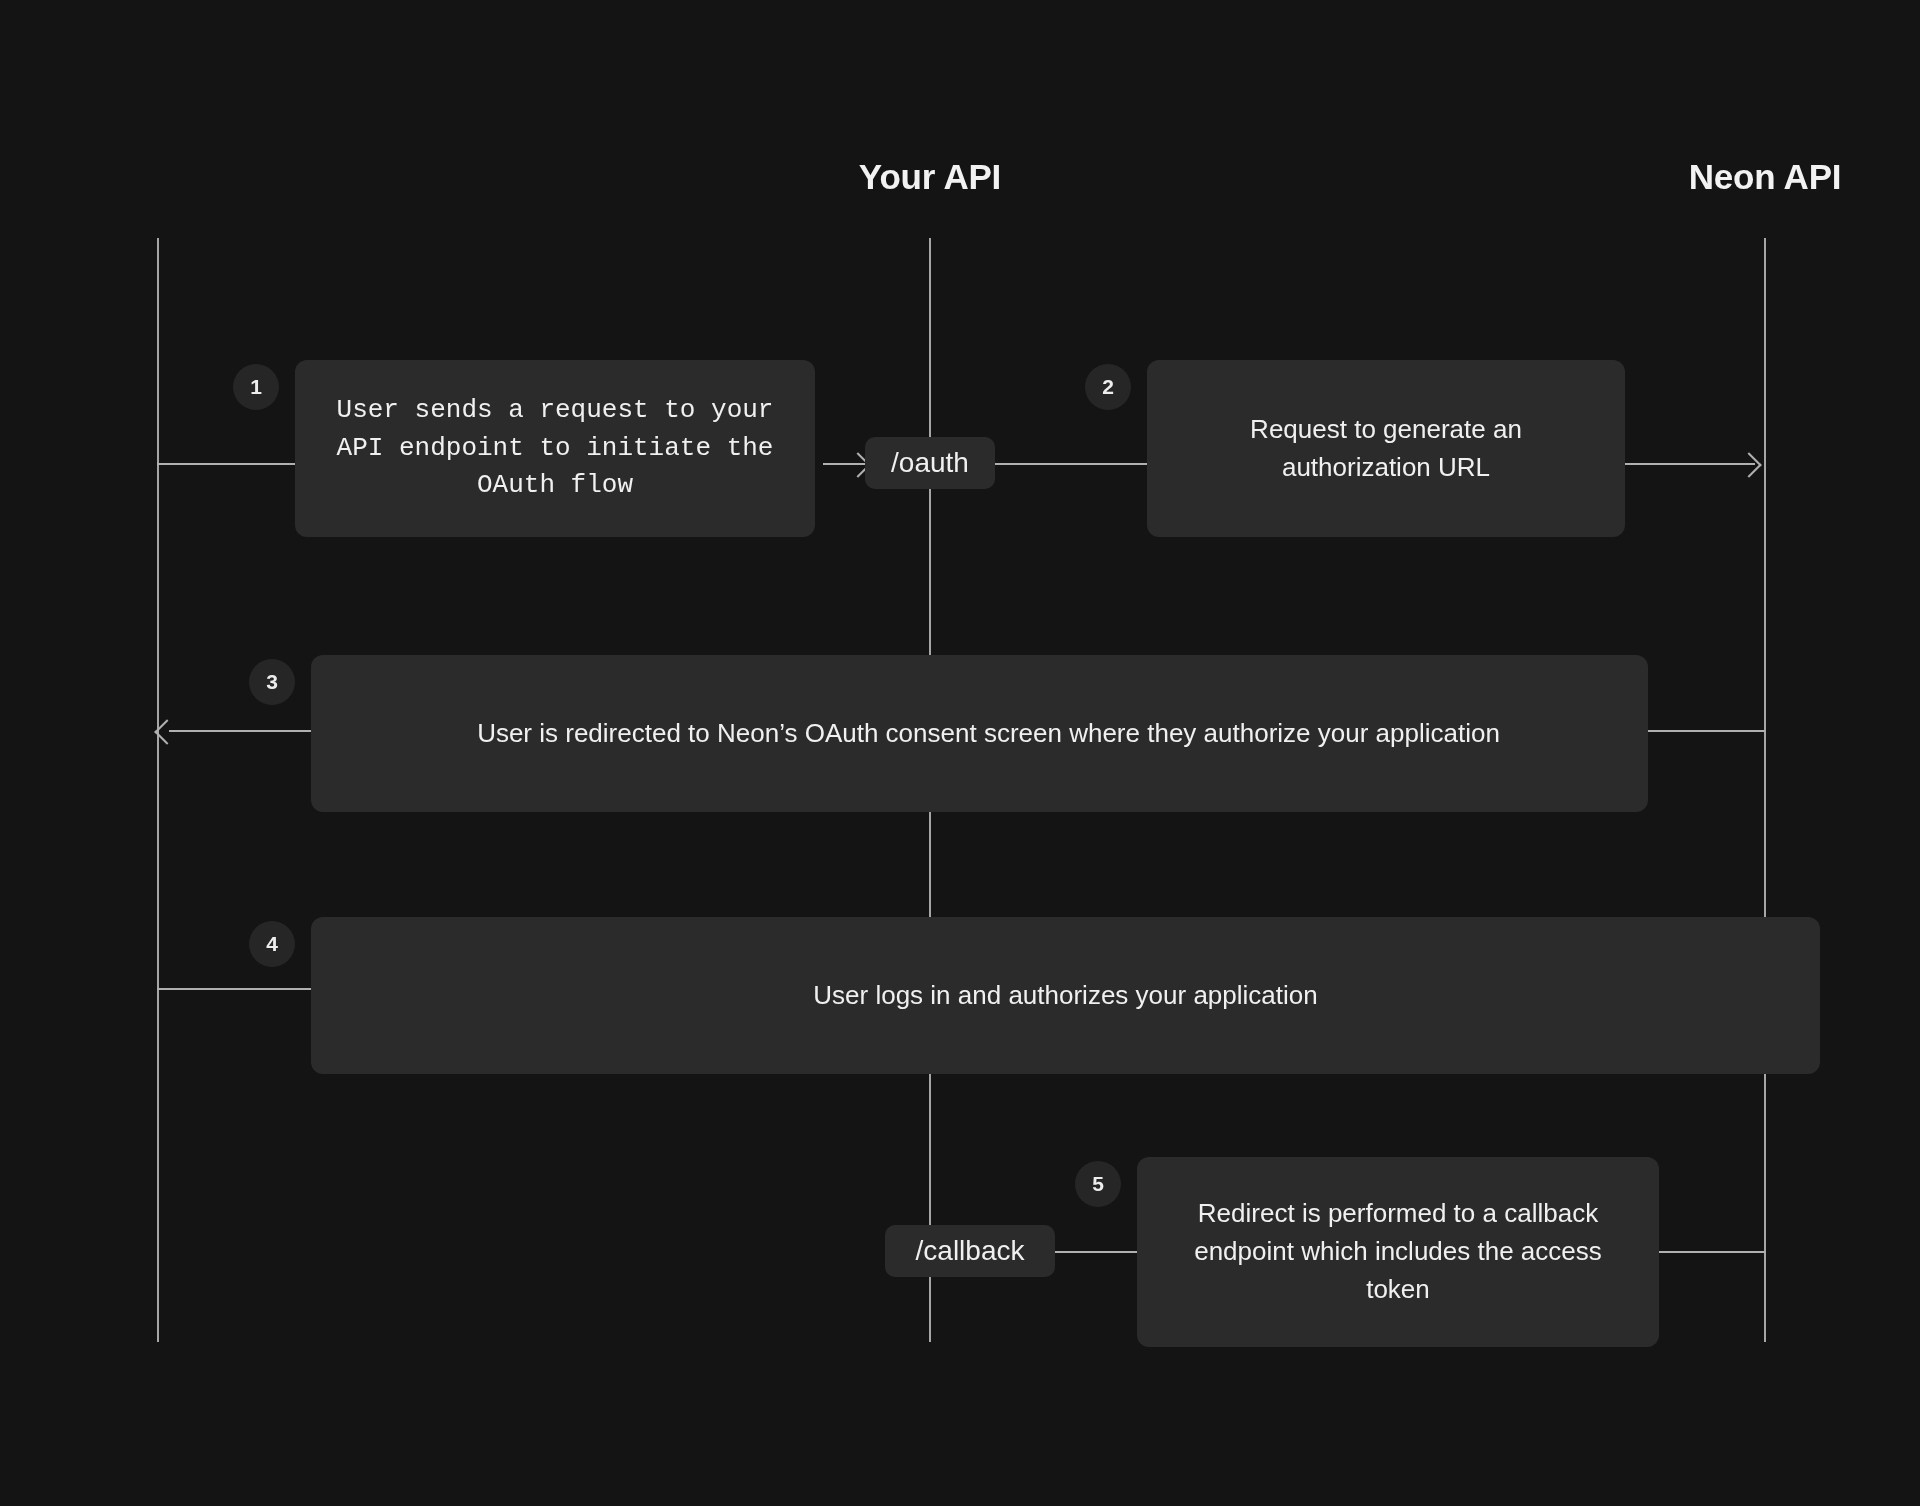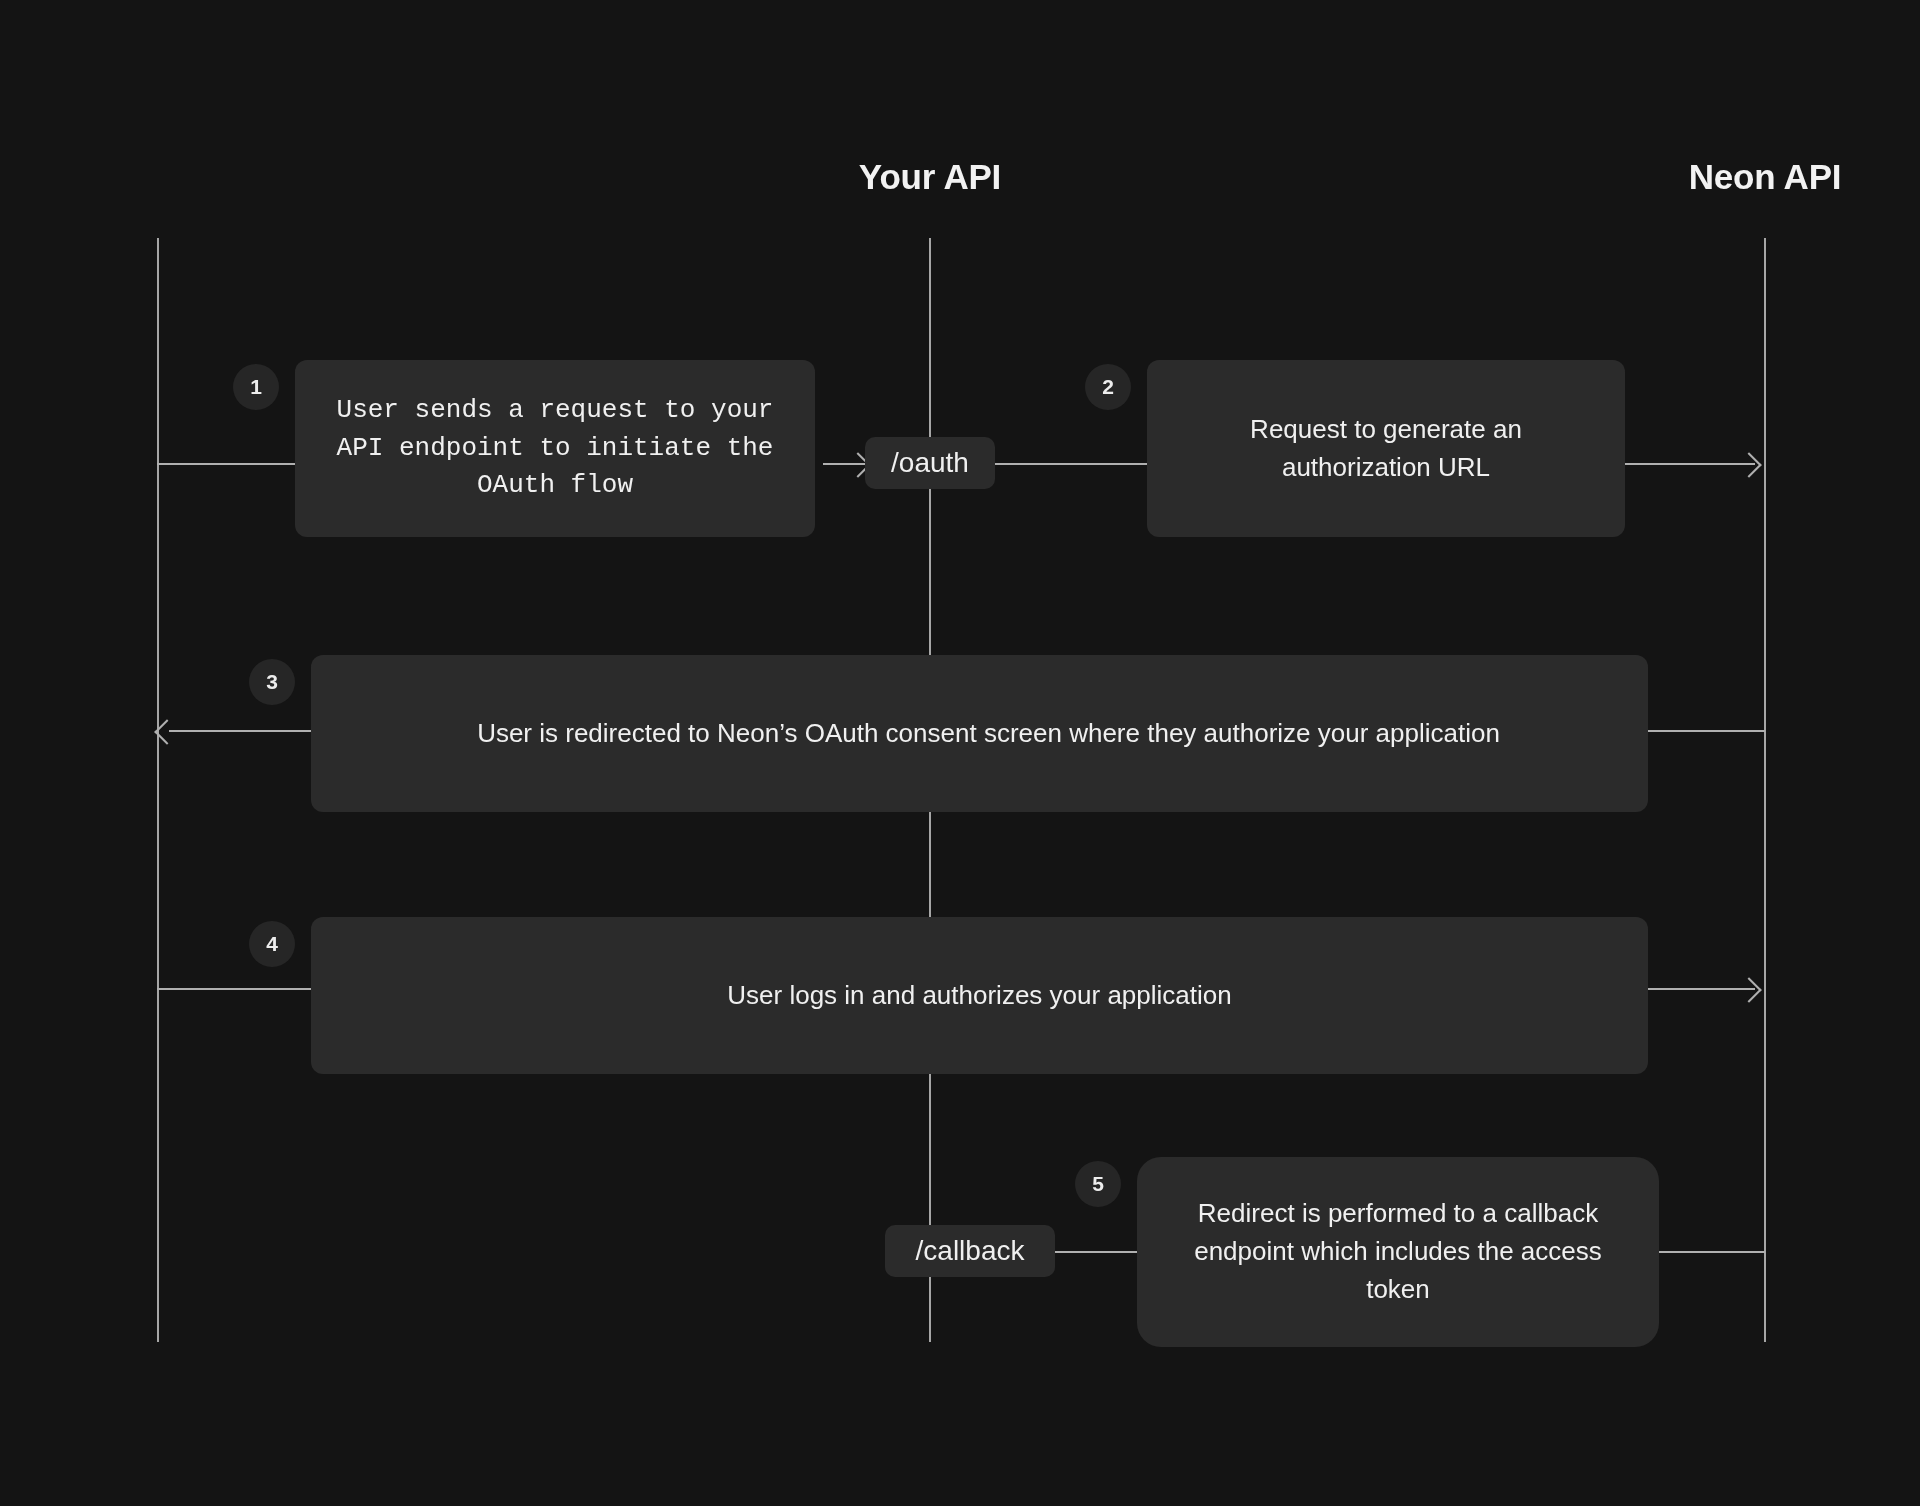--- a/index.html
+++ b/index.html
@@ -61,22 +61,22 @@
     justify-content: center;
     box-sizing: border-box;
     padding: 10px 26px;
     z-index: 3;
   }
   .msg-box .msg-text { display: block; width: 100%; }
 
   .box1 { left: 295px;  top: 360px;  width: 520px;  height: 177px; font-family: Liberation Mono, monospace; }
   .box2 { left: 1147px; top: 360px;  width: 478px;  height: 177px; }
   .box3 { left: 311px;  top: 655px;  width: 1337px; height: 157px; padding-left: 44px; }
-  .box4 { left: 311px;  top: 917px;  width: 1337px; height: 157px; }
-  .box5 { left: 1137px; top: 1157px; width: 522px;  height: 190px; border-radius: 24px; }
+  .box4 { left: 311px;  top: 917px;  width: 1509px; height: 157px; }
+  .box5 { left: 1137px; top: 1157px; width: 522px;  height: 190px; }
 
   
   .step-badge {
     position: absolute;
     width: 46px;
     height: 46px;
     border-radius: 50%;
     background: #262626;
     color: #ededed;
     font-size: 21px;

